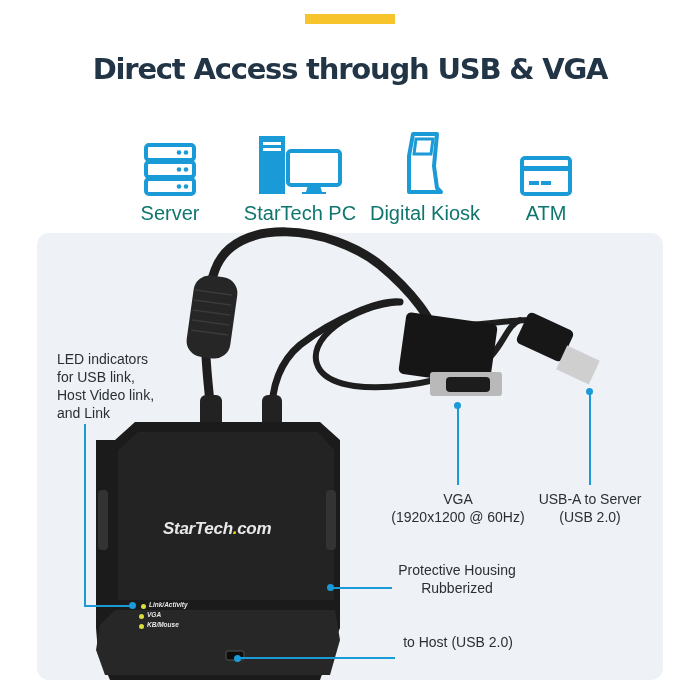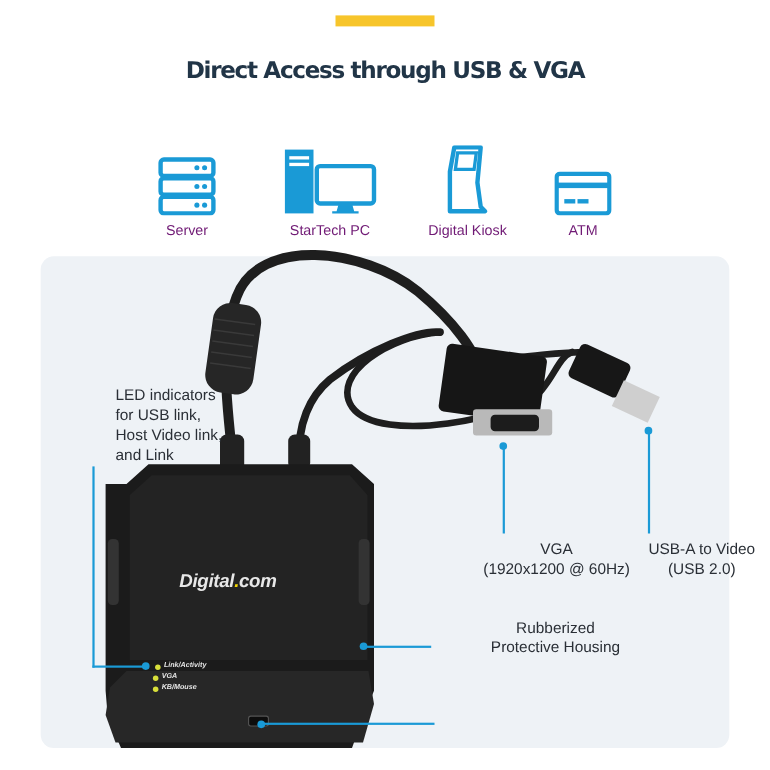--- a/index.html
+++ b/index.html
@@ -1,30 +1,30 @@
 <!DOCTYPE html>
 <html><head>
 <meta charset="utf-8">
 <style>
   * { box-sizing: border-box; margin: 0; padding: 0; }
   html, body { width: 700px; height: 700px; background: #ffffff; overflow: hidden; }
   body { position: relative; font-family: "Liberation Sans", "DejaVu Sans", sans-serif; color: #2a2f36; }
 
   .accent-bar { position: absolute; left: 305px; top: 14px; width: 90px; height: 10px; background: #f7c52b; }
   .page-title { position: absolute; left: 0; top: 52px; width: 700px; text-align: center;
-    font-family: "DejaVu Sans", sans-serif; font-weight: bold; font-size: 21px; letter-spacing: -1.2px; color: #213547; }
+    font-family: "DejaVu Sans", sans-serif; font-weight: bold; font-size: 29px; letter-spacing: -1.2px; color: #213547; }
 
   .device-type { position: absolute; top: 138px; width: 120px; text-align: center; }
   .device-type .icon { height: 58px; display: flex; align-items: flex-end; justify-content: center; }
-  .device-type .label { margin-top: 6px; font-size: 13px; color: #701a75; }
+  .device-type .label { margin-top: 6px; font-size: 20px; color: #0f766e; }
 
   .panel { position: absolute; left: 37px; top: 233px; width: 626px; height: 447px;
     background: #eef2f6; border-radius: 12px; }
 
-  .callout { position: absolute; font-size: 14px; line-height: 18px; color: #2a2f36; text-align: center; margin-left: 48px; }
+  .callout { position: absolute; font-size: 14px; line-height: 18px; color: #2a2f36; text-align: center; }
   .callout.left { text-align: left; }
   .leader { position: absolute; background: #1a9ad6; }
   .dot { position: absolute; width: 7px; height: 7px; border-radius: 50%; background: #1a9ad6; }
 
   .photo { position: absolute; left: 0; top: 0; width: 700px; height: 700px; pointer-events: none; }
   .brand { position: absolute; left: 163px; top: 519px; font-size: 17px; font-weight: bold; color: #e8e8e8; letter-spacing: -0.3px; font-style: italic; }
   .brand .dotc { color: #f5d800; }
   .led-label { position: absolute; font-size: 6.5px; font-style: italic; font-weight: bold; color: #e6e6e6; }
   .led { position: absolute; width: 5px; height: 5px; border-radius: 50%; background: #d8df3a; }
 </style>
@@ -71,21 +71,21 @@
 <div class="device-type" style="left:365px;">
   <div class="icon">
     <svg width="44" height="64" viewBox="0 0 44 64">
       <path d="M10 2 L34 2 L31 34 L34 56 L38 60 L6 60 L6 24 Z" fill="none" stroke="#1a9ad6" stroke-width="4" stroke-linejoin="round"></path>
       <path d="M13 7 L30 7 L28 22 L11 22 Z" fill="none" stroke="#1a9ad6" stroke-width="3"></path>
     </svg>
   </div>
   <div class="label">Digital Kiosk</div>
 </div>
 
-<div class="device-type" style="left:470px;">
+<div class="device-type" style="left:486px;">
   <div class="icon">
     <svg width="52" height="40" viewBox="0 0 52 40">
       <rect x="2" y="2" width="48" height="36" rx="3" fill="none" stroke="#1a9ad6" stroke-width="4"></rect>
       <rect x="2" y="10" width="48" height="5" fill="#1a9ad6"></rect>
       <rect x="9" y="25" width="10" height="4" fill="#1a9ad6"></rect>
       <rect x="21" y="25" width="10" height="4" fill="#1a9ad6"></rect>
     </svg>
   </div>
   <div class="label">ATM</div>
 </div>
@@ -124,21 +124,21 @@
   <path d="M118 450 L138 432 L318 432 L334 450 L334 600 L118 600 Z" fill="#232323"></path>
   <path d="M100 625 L115 610 L335 610 L340 640 L330 675 L105 675 L96 650 Z" fill="#272727"></path>
   <g fill="#333">
     <rect x="98" y="490" width="10" height="60" rx="4"></rect>
     <rect x="326" y="490" width="10" height="60" rx="4"></rect>
   </g>
   <rect x="226" y="651" width="18" height="9" rx="2" fill="#0d0d0d" stroke="#555" stroke-width="1"></rect>
 </svg>
 
 <div class="brand">
-  <span>Digital</span><span class="dotc">.</span><span>com</span>
+  <span>StarTech</span><span class="dotc">.</span><span>com</span>
 </div>
 
 <div class="led" style="left:141px; top:604px;"></div>
 <div class="led-label" style="left:149px; top:601px;">Link/Activity</div>
 <div class="led" style="left:139px; top:614px;"></div>
 <div class="led-label" style="left:147px; top:611px;">VGA</div>
 <div class="led" style="left:139px; top:624px;"></div>
 <div class="led-label" style="left:147px; top:621px;">KB/Mouse</div>
 
 <div class="callout left" style="left:57px; top:350px;">
@@ -154,27 +154,28 @@
 <div class="dot" style="left:454px; top:402px;"></div>
 <div class="leader" style="left:457px; top:405px; width:2px; height:80px;"></div>
 <div class="callout" style="left:378px; top:490px; width:160px;">
   <div>VGA</div>
   <div>(1920x1200 @ 60Hz)</div>
 </div>
 
 <div class="dot" style="left:586px; top:388px;"></div>
 <div class="leader" style="left:589px; top:391px; width:2px; height:94px;"></div>
 <div class="callout" style="left:520px; top:490px; width:140px;">
-  <div>USB-A to Video</div>
+  <div>USB-A to Server</div>
   <div>(USB 2.0)</div>
 </div>
 
 <div class="dot" style="left:327px; top:584px;"></div>
 <div class="leader" style="left:330px; top:587px; width:62px; height:2px;"></div>
 <div class="callout" style="left:392px; top:561px; width:130px;">
+  <div>Protective Housing</div>
   <div>Rubberized</div>
-  <div>Protective Housing</div>
 </div>
 
 <div class="dot" style="left:234px; top:655px;"></div>
 <div class="leader" style="left:237px; top:657px; width:158px; height:2px;"></div>
 <div class="callout" style="left:398px; top:633px; width:120px;">
+  <div>to Host (USB 2.0)</div>
 </div>
 
 </body></html>

